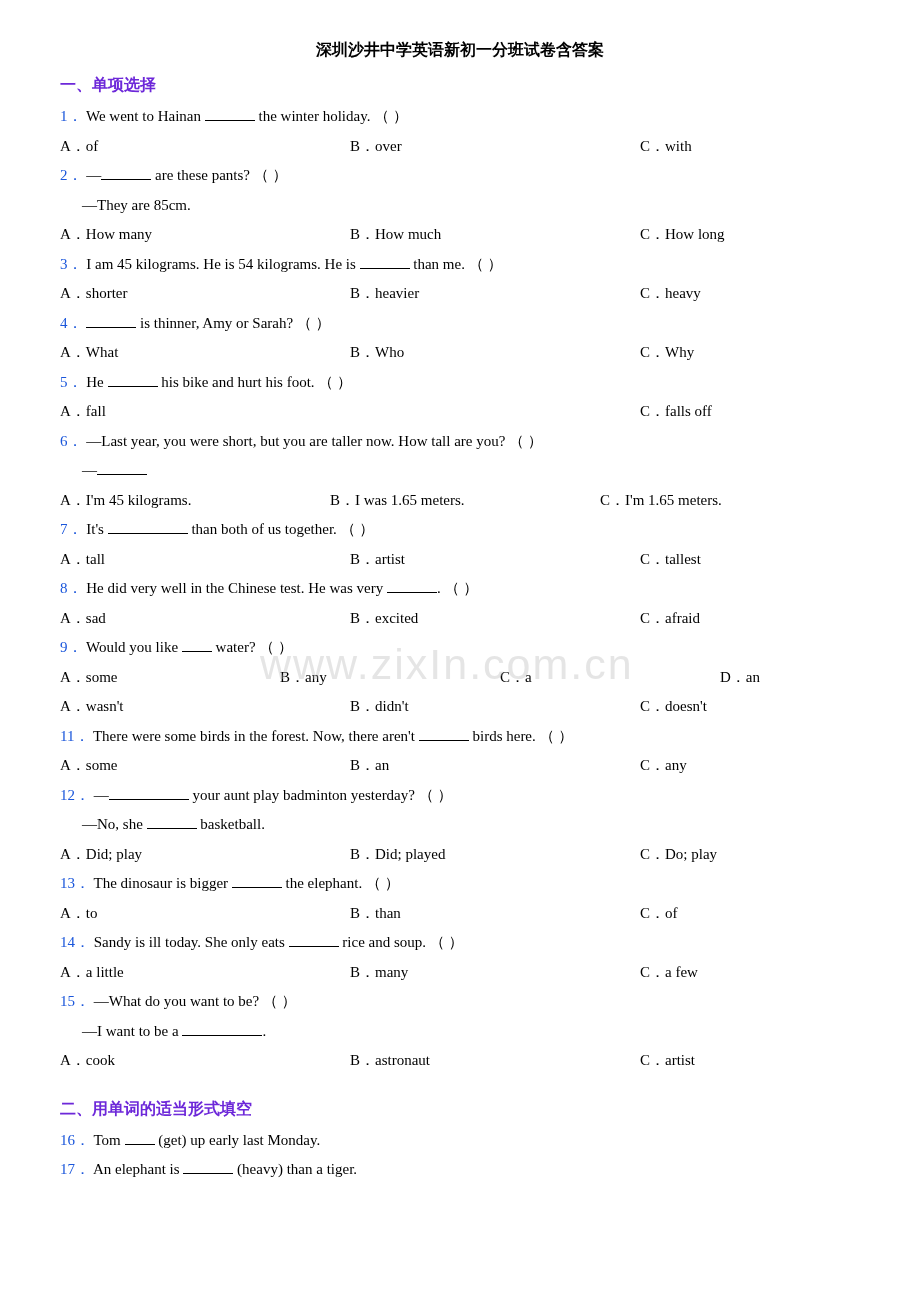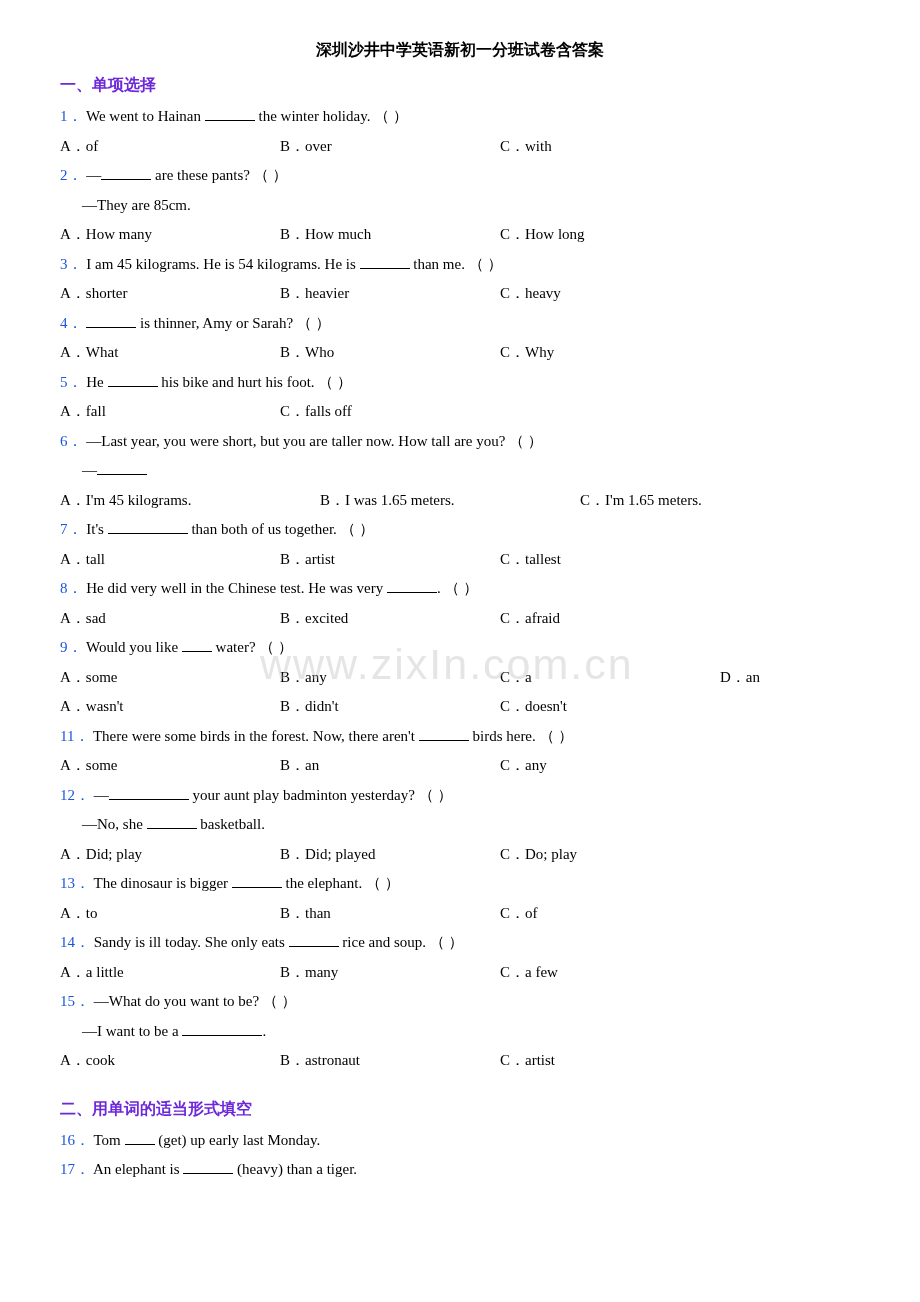--- a/index.html
+++ b/index.html
@@ -30,20 +30,21 @@
       font-size: 15px;
     }
     .question-line {
       margin-bottom: 4px;
       line-height: 1.7;
     }
     .options-row {
       display: flex;
       margin-bottom: 4px;
       line-height: 1.7;
+      justify-content: space-between;
     }
     .option {
       min-width: 220px;
       line-height: 1.7;
     }
     .option-wide {
       min-width: 260px;
     }
     .watermark {
       position: absolute;

